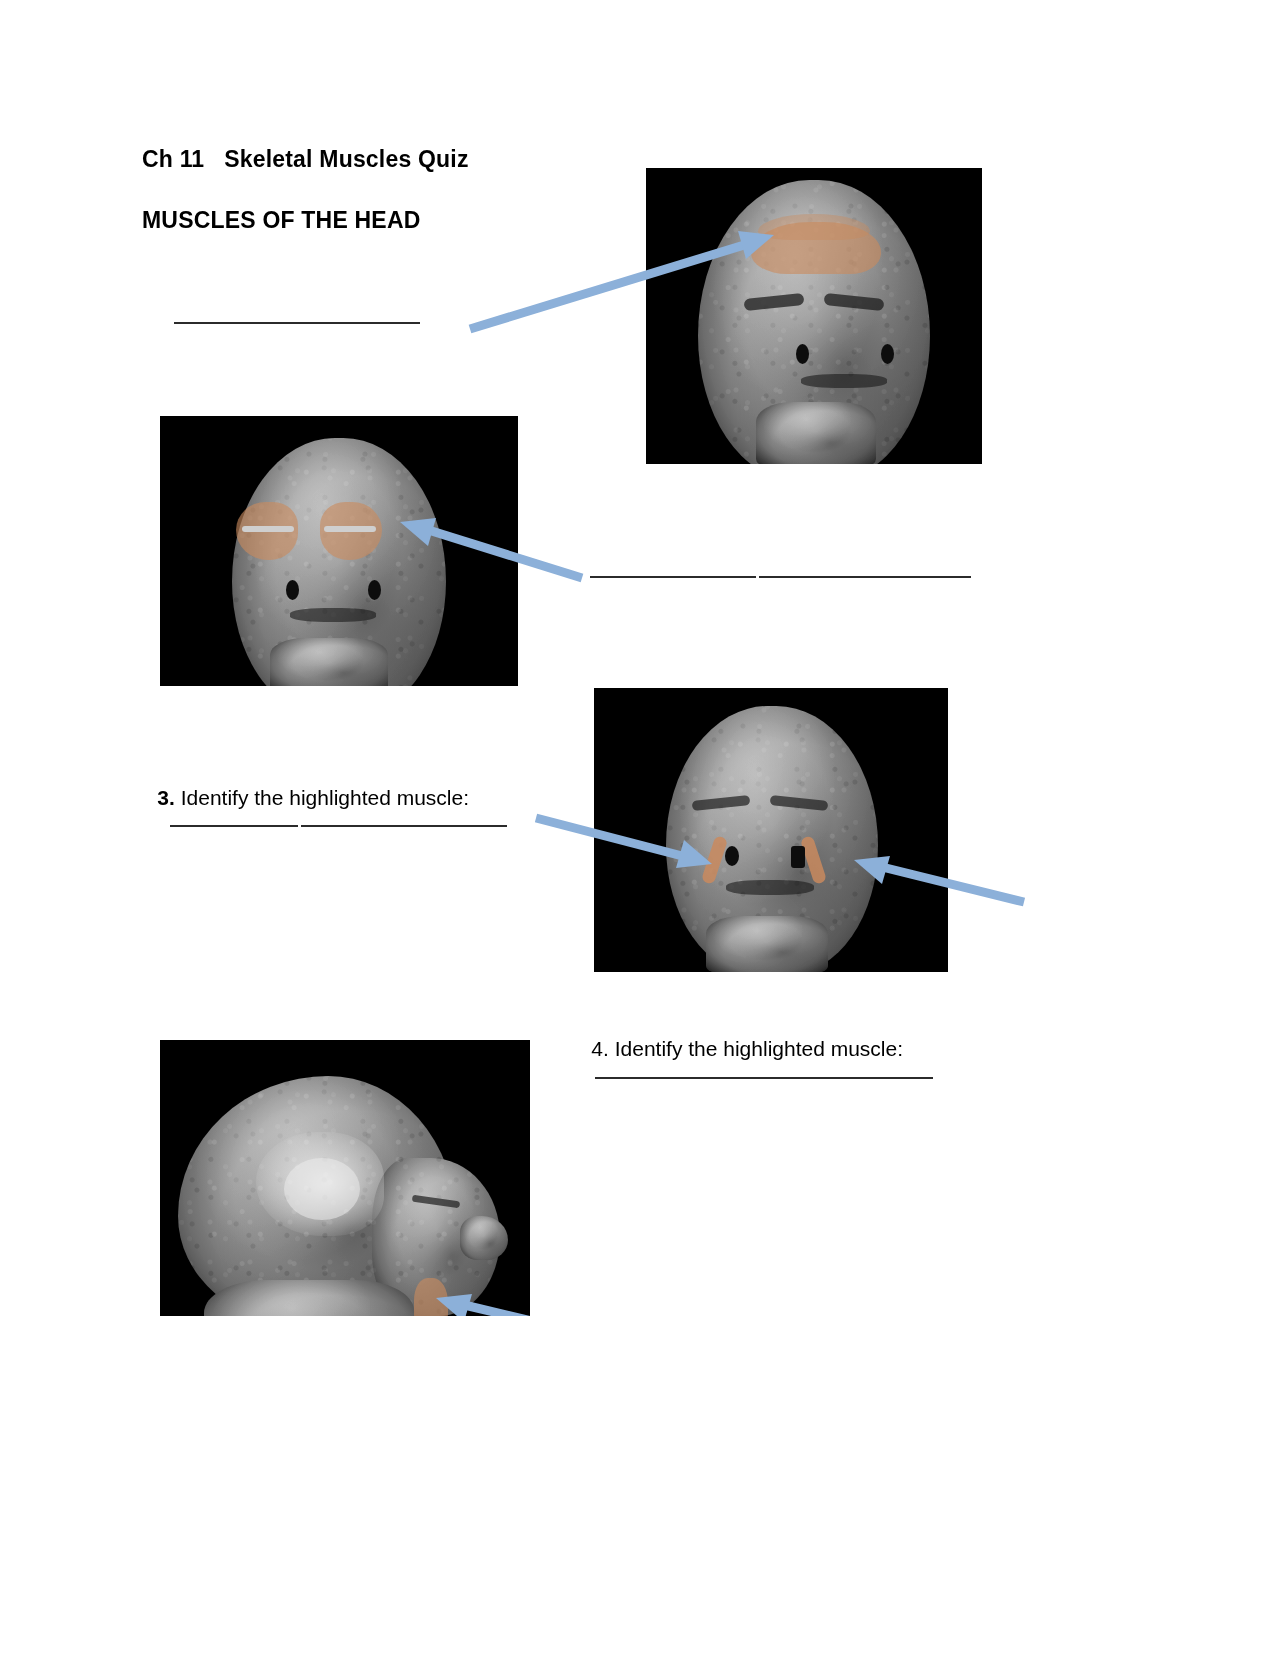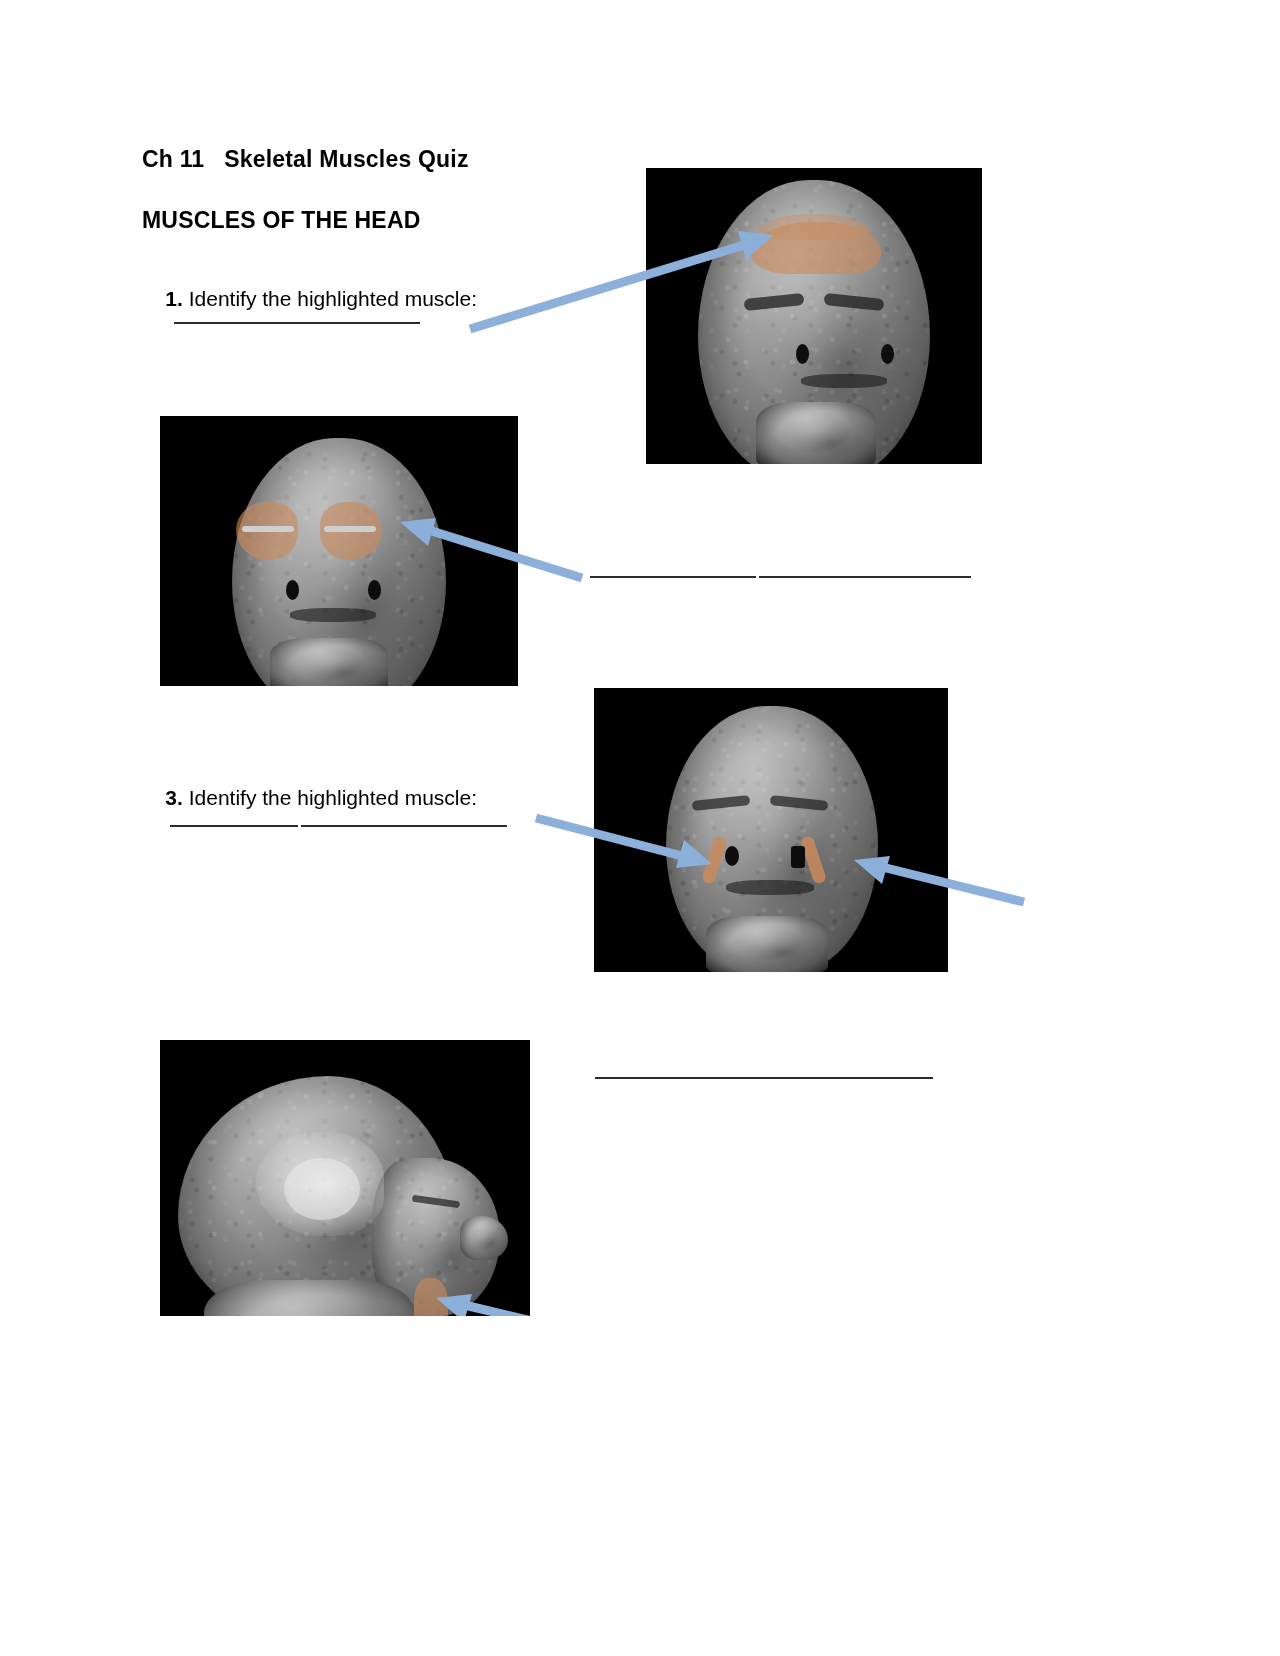--- a/index.html
+++ b/index.html
@@ -108,23 +108,20 @@
 </style>
 </head>
 <body>
 
 <div id="page">
 
   <div class="hdr" style="left:142px; top:146px;">Ch 11   Skeletal Muscles Quiz</div>
 
   <div class="hdr" style="left:142px; top:207px;">MUSCLES OF THE HEAD</div>
 
-  <div class="qtext" style="left:142px; top:263px;">
-    <span class="qnum-bold">1.</span><span> Identify the highlighted muscle:</span>
-  </div>
   <div class="blank split" style="left:172px; top:322px; width:248px;"></div>
 
   <div class="plate" style="left:646px; top:168px; width:336px; height:296px;">
     <div class="inner">
       <div class="skin" style="left:52px; top:12px; width:232px; height:300px; border-radius:48% 48% 42% 42% / 52% 52% 48% 48%;"></div>
       <div class="speckle"></div>
 
       <div class="soft-shadow" style="left:98px; top:128px; width:60px; height:12px; background:rgba(30,30,30,0.75); border-radius:6px; transform:rotate(-6deg);"></div>
       <div class="soft-shadow" style="left:178px; top:128px; width:60px; height:12px; background:rgba(30,30,30,0.75); border-radius:6px; transform:rotate(6deg);"></div>
 
@@ -198,26 +195,29 @@
   <svg class="arrow-svg" style="left:532px; top:812px;" width="190" height="60" viewBox="0 0 190 60">
     <path d="M4,6 L158,46" stroke="#8cb0d9" stroke-width="9" fill="none" stroke-linecap="butt"></path>
     <path d="M180,52 L144,56 L152,28 Z" fill="#8cb0d9"></path>
   </svg>
 
   <svg class="arrow-svg" style="left:838px; top:852px;" width="190" height="60" viewBox="0 0 190 60">
     <path d="M186,50 L40,14" stroke="#8cb0d9" stroke-width="9" fill="none" stroke-linecap="butt"></path>
     <path d="M16,8 L52,4 L44,32 Z" fill="#8cb0d9"></path>
   </svg>
 
-  <div class="qtext" style="left:142px; top:762px;">
+  <div class="qtext" style="left:134px; top:762px;">
     <span class="qnum-bold">3.</span><span> Identify the highlighted muscle:</span>
   </div>
   <div class="blank" style="left:170px; top:825px; width:128px;"></div>
   <div class="blank" style="left:301px; top:825px; width:206px;"></div>
 
+  <div class="qtext" style="left:568px; top:1013px;">
+    <span class="qnum-plain">4.</span><span> Identify the highlighted muscle:</span>
+  </div>
   <div class="blank" style="left:595px; top:1077px; width:338px;"></div>
 
   <div class="plate" style="left:160px; top:1040px; width:370px; height:338px;">
     <div class="inner">
 
       <div class="skin" style="left:18px; top:36px; width:278px; height:250px; border-radius:54% 46% 40% 46% / 56% 58% 42% 44%;"></div>
 
       <div class="skin" style="left:212px; top:118px; width:128px; height:158px; border-radius:28% 54% 48% 30% / 40% 50% 50% 40%;"></div>
 
       <div class="soft-shadow" style="left:96px; top:92px; width:128px; height:104px; border-radius:50% 46% 40% 54%;

